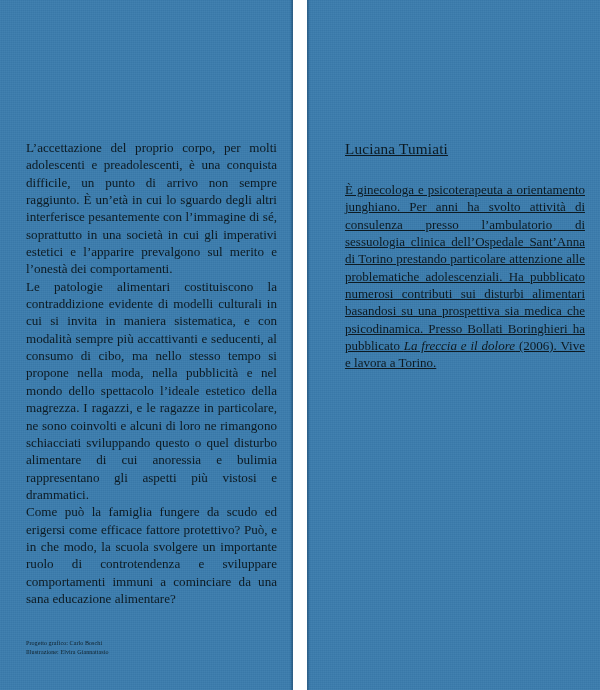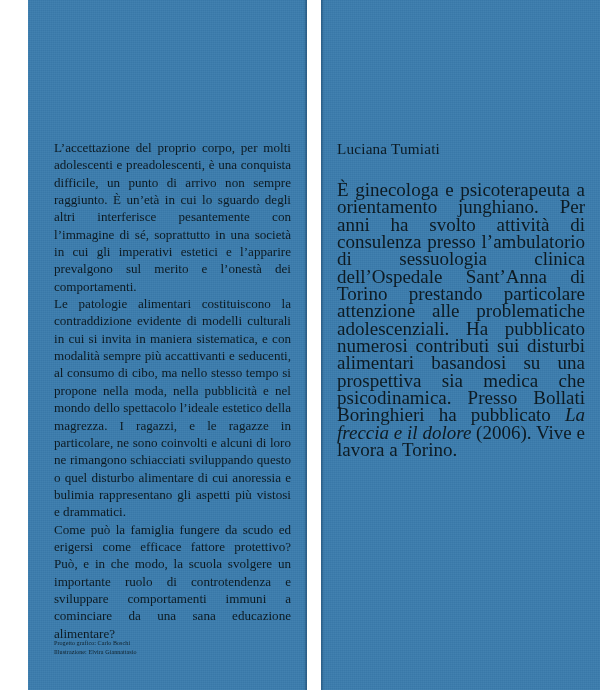--- a/index.html
+++ b/index.html
@@ -12,21 +12,20 @@
     height: 690px;
     position: relative;
     overflow: hidden;
     font-family: "Liberation Serif", serif;
   }
   .cover {
     position: absolute;
     inset: 0;
     display: flex;
     background: #ec4899;
-    margin-left: 28px;
   }
   .panel {
     position: relative;
     height: 100%;
     box-sizing: border-box;
     background: #3b7cad;
   }
   .panel-left {
     width: 293px;
   }
@@ -85,35 +84,36 @@
     text-align: justify;
     text-justify: inter-word;
     hyphens: manual;
   }
   .blurb p {
     margin: 0;
   }
 
   .bio-wrap {
     position: absolute;
-    left: 16px;
+    left: 38px;
     right: 15px;
     top: 139px;
     z-index: 3;
     color: #0d1a22;
+    text-decoration: underline;
   }
   .author-name {
     font-size: 15.2px;
     line-height: 19px;
     letter-spacing: 0.2px;
     margin: 0 0 23px 0;
     color: #0c1a23;
   }
   .bio {
-    font-size: 19px;
+    font-size: 13px;
     line-height: 17.35px;
     text-align: justify;
     text-justify: inter-word;
     margin: 0;
   }
   .bio .title-italic {
     font-style: italic;
   }
 
   .credits {

